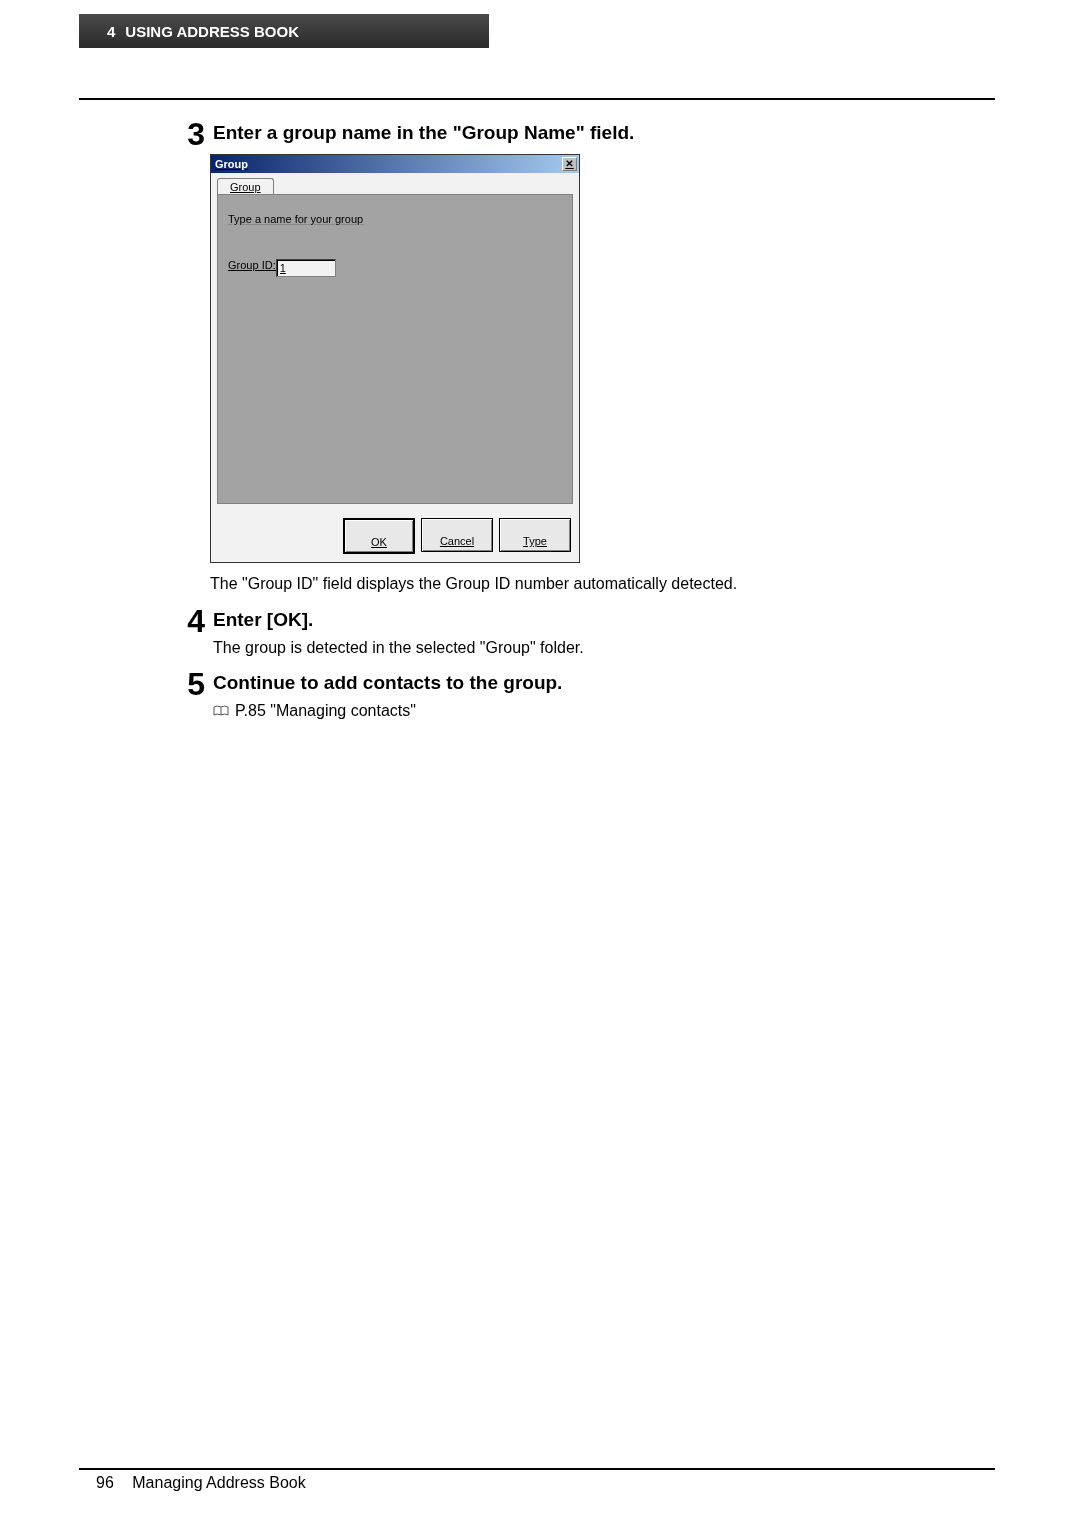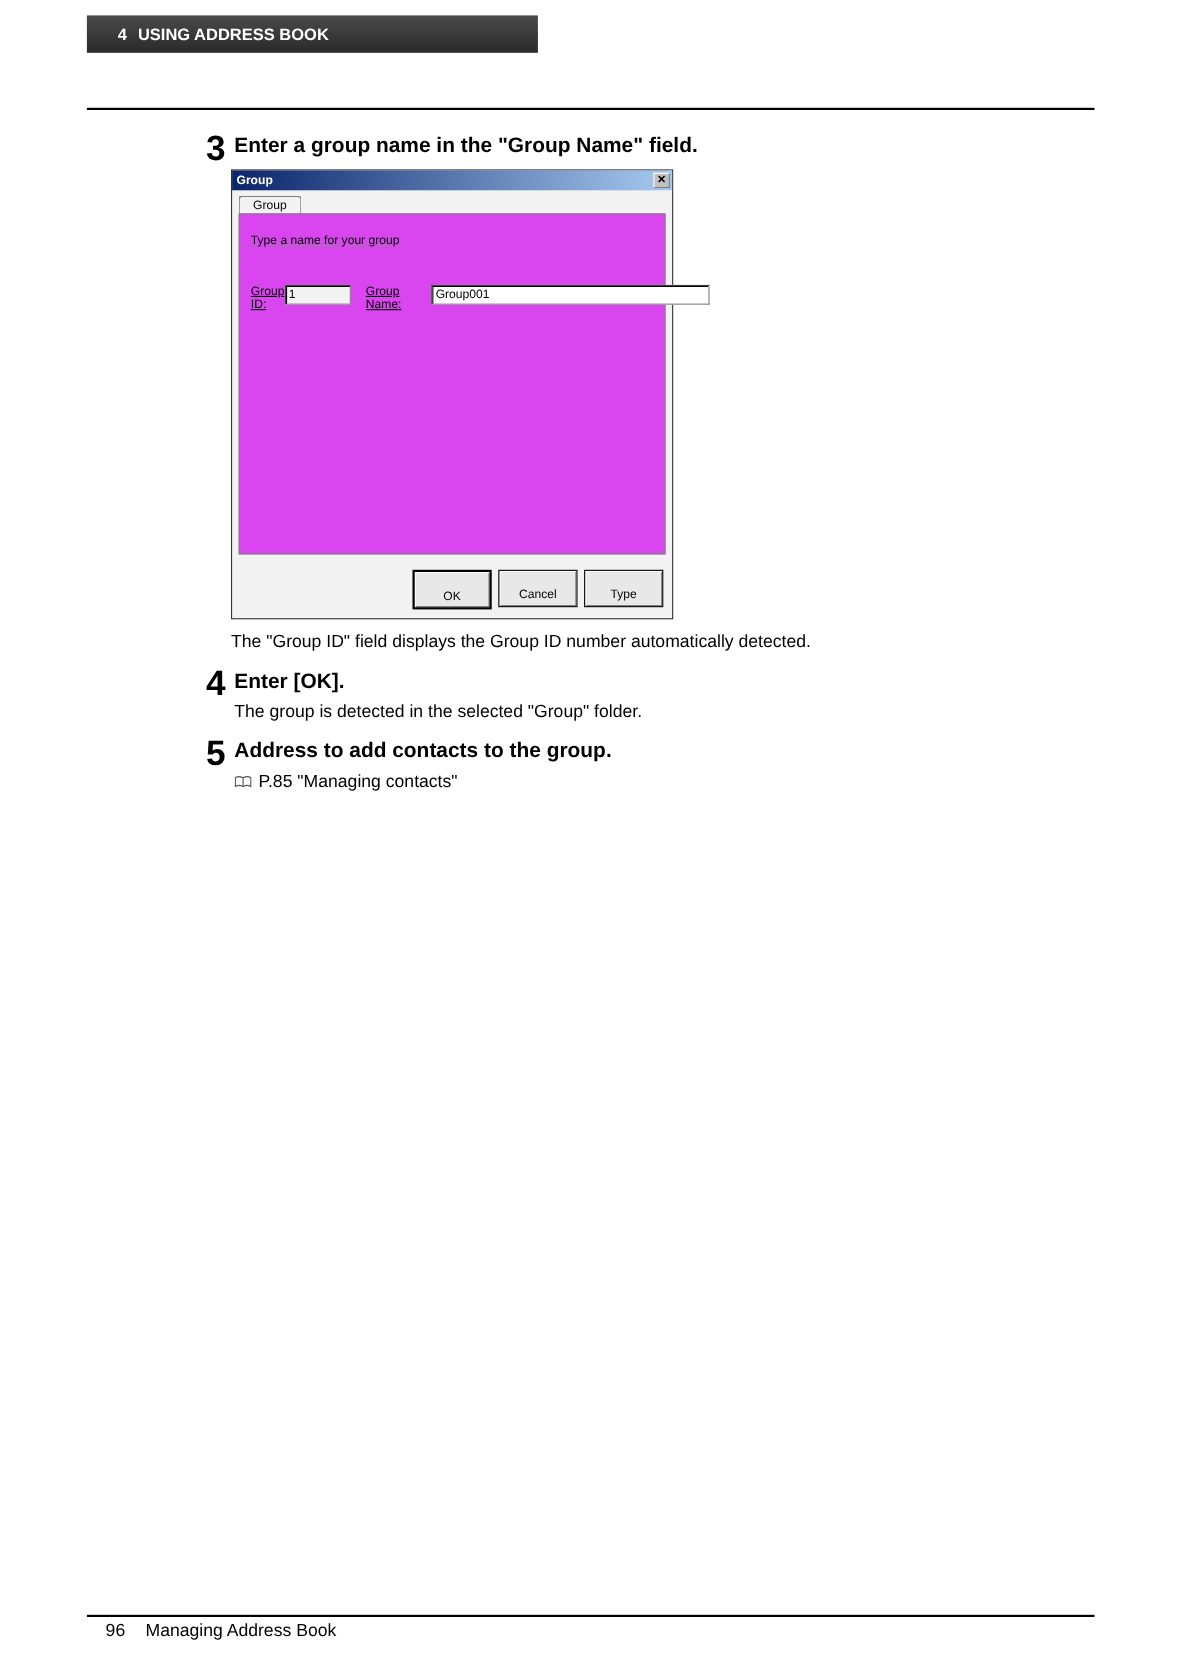--- a/index.html
+++ b/index.html
@@ -45,28 +45,29 @@
       min-width: 23px;
       text-align: right;
     }
     .step-body { flex: 1; padding-top: 4px; }
     .step-title { font-weight: bold; font-size: 19px; margin-bottom: 6px; }
     .step-text { font-size: 16px; line-height: 1.4; }
     .step-text-mt { font-size: 16px; line-height: 1.4; margin-top: 2px; display:flex; align-items:center; gap:6px;}
     
     
     .dialog {
-      width: 402px;
+      width: 370px;
       margin-left: 28px;
       margin-top: 4px;
       margin-bottom: 10px;
       border: 1px solid #333;
       background: #f2f2f2;
       font-family: "MS Sans Serif", Tahoma, sans-serif;
       font-size: 11px;
+      text-decoration: underline;
     }
     .titlebar {
       height: 18px;
       background: linear-gradient(to right, #0a246a, #a6caf0);
       display: flex;
       align-items: center;
       justify-content: space-between;
       padding: 0 2px 0 4px;
       color: #fff;
     }
@@ -92,21 +93,21 @@
       border-bottom: none;
       border-radius: 3px 3px 0 0;
       padding: 2px 12px;
       position: relative;
       top: 1px;
       font-size: 11px;
     }
     .tab-panel {
       margin: 0 6px 6px 6px;
       border: 1px solid #808080;
-      background: #d946ef;
+      background: #a3a3a3;
       padding: 18px 10px 10px 10px;
       height: 310px;
       position: relative;
     }
     .hint { font-size: 11px; margin-bottom: 34px; text-decoration: underline; text-decoration-color: #888; }
     .field-row { display: flex; gap: 14px; }
     .field-block { display: flex; flex-direction: row; }
     .field-label { font-size: 11px; text-decoration: underline; margin-bottom: 2px; }
     .inset-input {
       background: #fff;
@@ -192,24 +193,20 @@
     <div class="tab-row">
       <div class="tab">Group</div>
     </div>
     <div class="tab-panel">
       <div class="hint">Type a name for your group</div>
       <div class="field-row">
         <div class="field-block">
           <span class="field-label">Group ID:</span>
           <input class="inset-input readonly id-input" readonly="" value="1" style="">
         </div>
-        <div class="field-block">
-          <span class="field-label">Group Name:</span>
-          <input class="inset-input name-input" value="Group001" style="">
-        </div>
       </div>
     </div>
     <div class="btn-row">
       <button class="win-btn default">OK</button>
       <button class="win-btn">Cancel</button>
       <button class="win-btn">Type</button>
     </div>
   </div>
 
   <div class="step-text" style="margin-left:28px;">The "Group ID" field displays the Group ID number automatically detected.</div>
@@ -222,21 +219,21 @@
       <div class="step-title">Enter [OK].</div>
       <div class="step-text">The group is detected in the selected "Group" folder.</div>
     </div>
   </div>
 
   <div style="height:8px;"></div>
 
   <div class="step-row">
     <div class="step-num">5</div>
     <div class="step-body">
-      <div class="step-title">Address to add contacts to the group.</div>
+      <div class="step-title">Continue to add contacts to the group.</div>
       <div class="step-text-mt">
         <span class="book-icon">
           <svg width="16" height="12" viewBox="0 0 16 12">
               <path d="M1 2 Q4 0 8 2 Q12 0 15 2 L15 10 Q12 8 8 10 Q4 8 1 10 Z" fill="none" stroke="#555" stroke-width="1"></path>
               <line x1="8" y1="2" x2="8" y2="10" stroke="#555" stroke-width="1"></line>
             </svg>
         </span>
         <span>P.85 "Managing contacts"</span>
       </div>
     </div>

